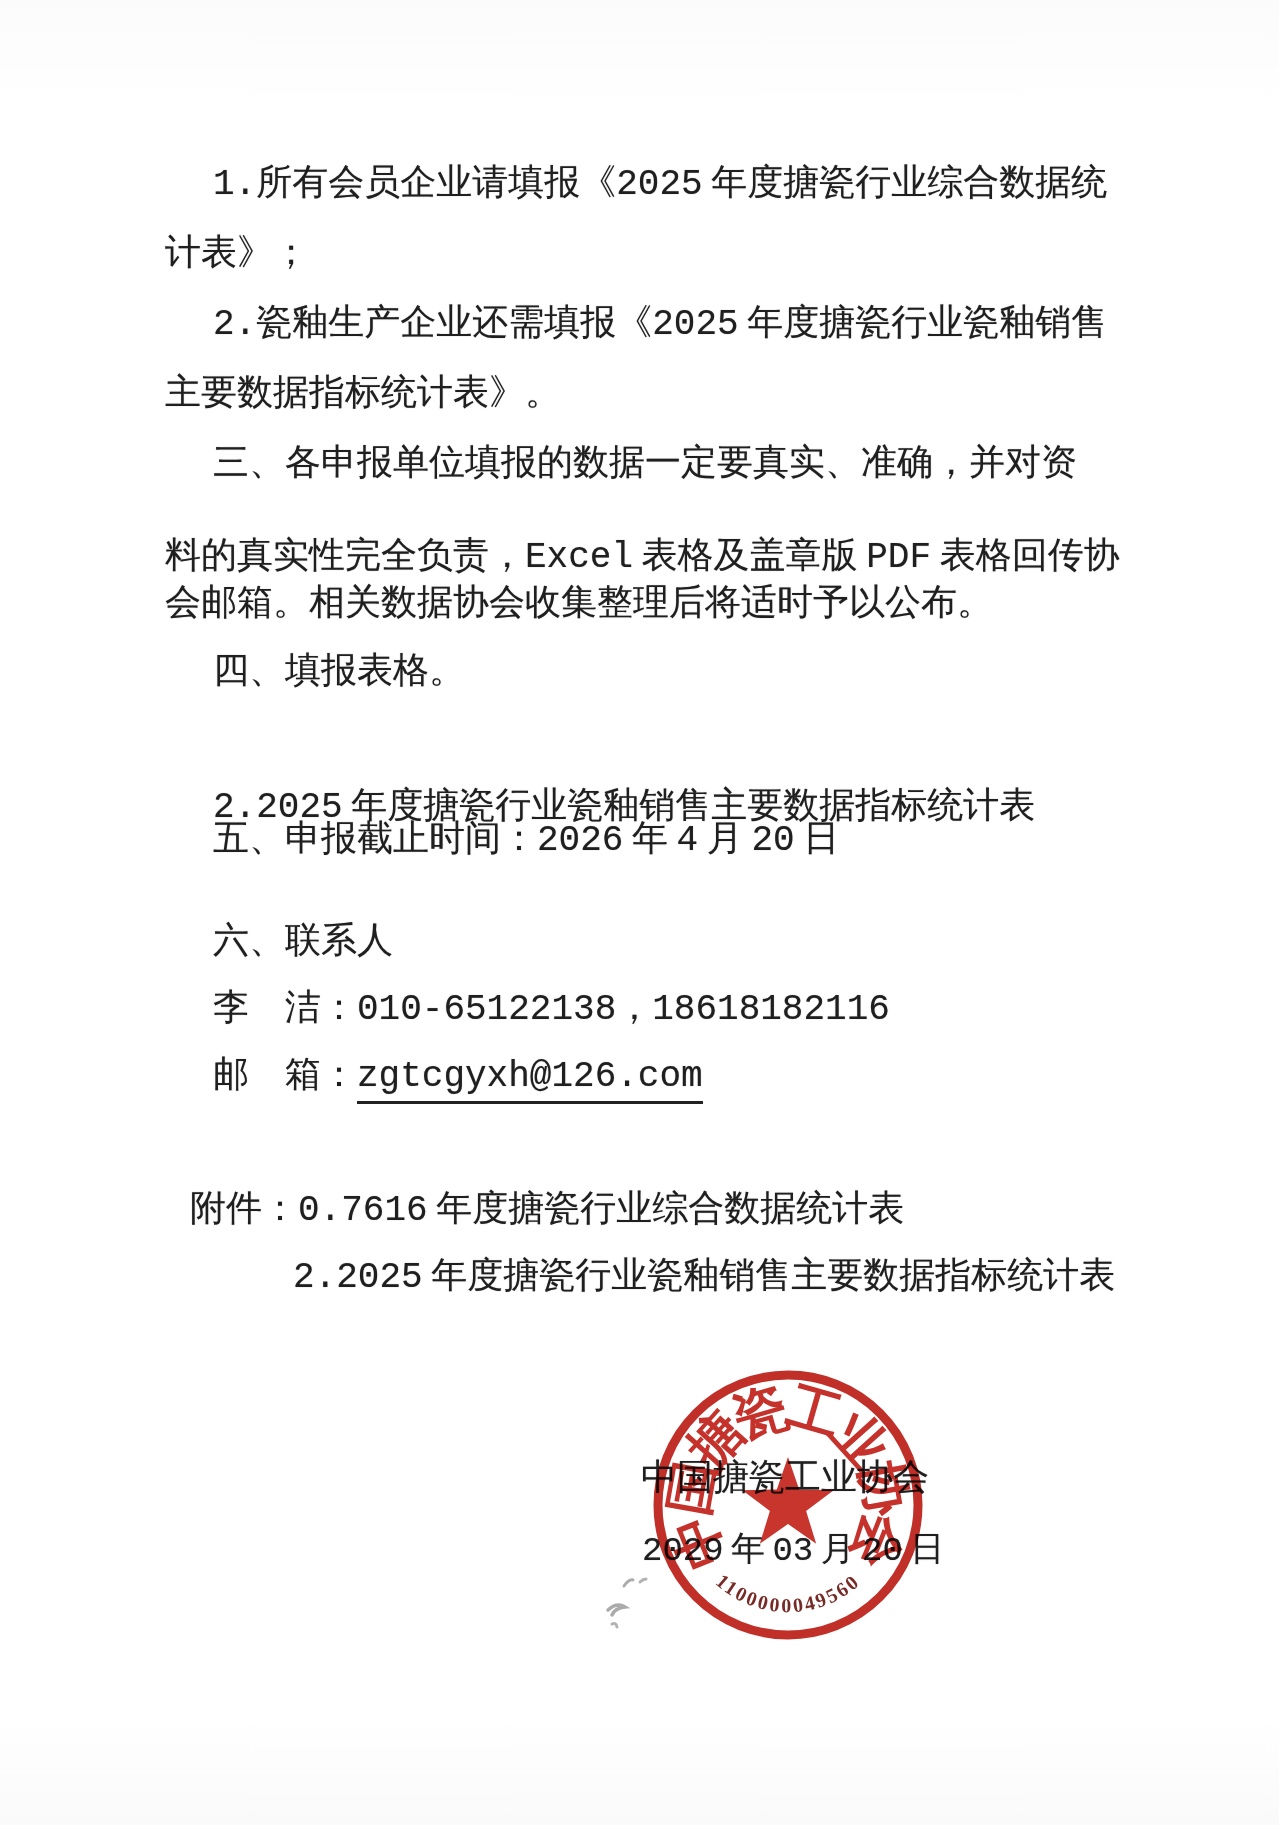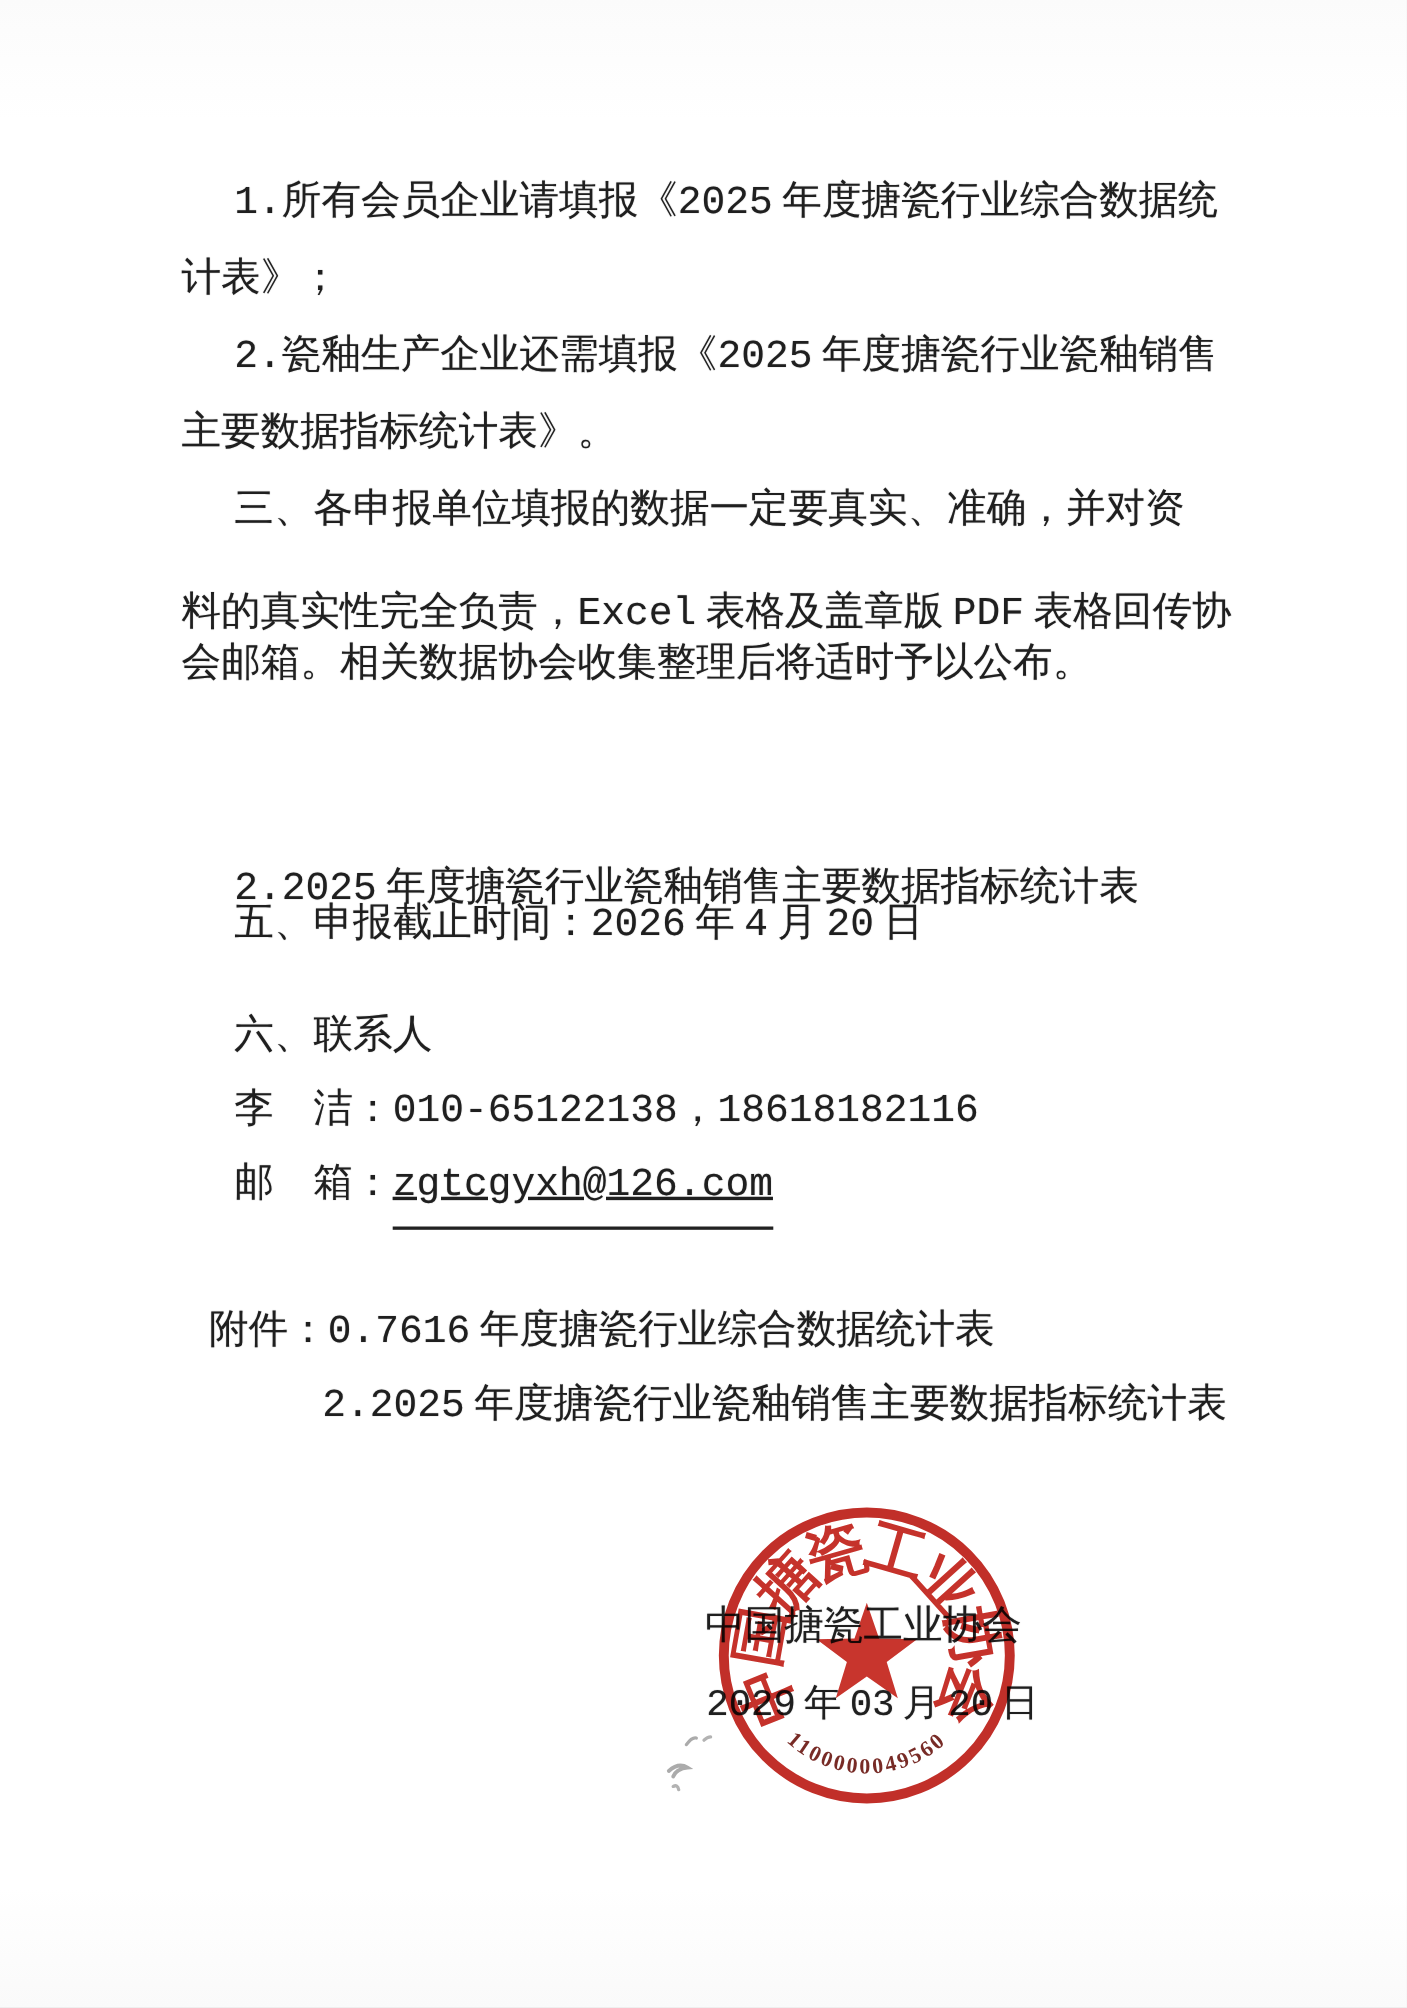--- a/index.html
+++ b/index.html
@@ -21,22 +21,21 @@
     letter-spacing:0px;
     word-spacing:-13px;
     text-shadow:0 0 1px rgba(20,20,20,.45);
   }
   .flush{left:165px;}
   .indent{left:213px;}
   .att1{left:190px;}
   .att2{left:293px;}
   .email{
     border-bottom:3px solid #222;
-    padding-bottom:18px;
-    text-decoration:underline;
+    padding-bottom:4px;
   }
   .sig{
     position:absolute;
     white-space:nowrap;
     line-height:44px;height:44px;
     text-shadow:0 0 1px rgba(20,20,20,.45);
   }
   #sig-org{left:641px;top:1458px;font-size:36px;letter-spacing:0px;}
   #sig-date{left:642px;top:1529px;font-size:34px;word-spacing:-13px;}
   #seal{
@@ -53,20 +52,21 @@
 
 <div id="page">
 
   <div class="line indent" style="top:163px">1.所有会员企业请填报《2025 年度搪瓷行业综合数据统</div>
   <div class="line flush" style="top:233px">计表》；</div>
   <div class="line indent" style="top:303px">2.瓷釉生产企业还需填报《2025 年度搪瓷行业瓷釉销售</div>
   <div class="line flush" style="top:373px">主要数据指标统计表》。</div>
   <div class="line indent" style="top:443px">三、各申报单位填报的数据一定要真实、准确，并对资</div>
   <div class="line flush" style="top:536px">料的真实性完全负责，Excel 表格及盖章版 PDF 表格回传协</div>
   <div class="line flush" style="top:583px">会邮箱。相关数据协会收集整理后将适时予以公布。</div>
+  <div class="line indent" style="top:651px">四、填报表格。</div>
   <div class="line indent" style="top:786px">2.2025 年度搪瓷行业瓷釉销售主要数据指标统计表</div>
   <div class="line indent" style="top:819px">五、申报截止时间：2026 年 4 月 20 日</div>
   <div class="line indent" style="top:921px">六、联系人</div>
   <div class="line indent" style="top:988px">李　洁：010-65122138，18618182116</div>
 
   <div class="line indent" style="top:1055px"><span>邮　箱：</span><span class="email">zgtcgyxh@126.com</span></div>
 
   <div class="line att1" style="top:1189px">附件：0.7616 年度搪瓷行业综合数据统计表</div>
   <div class="line att2" style="top:1256px">2.2025 年度搪瓷行业瓷釉销售主要数据指标统计表</div>
 

